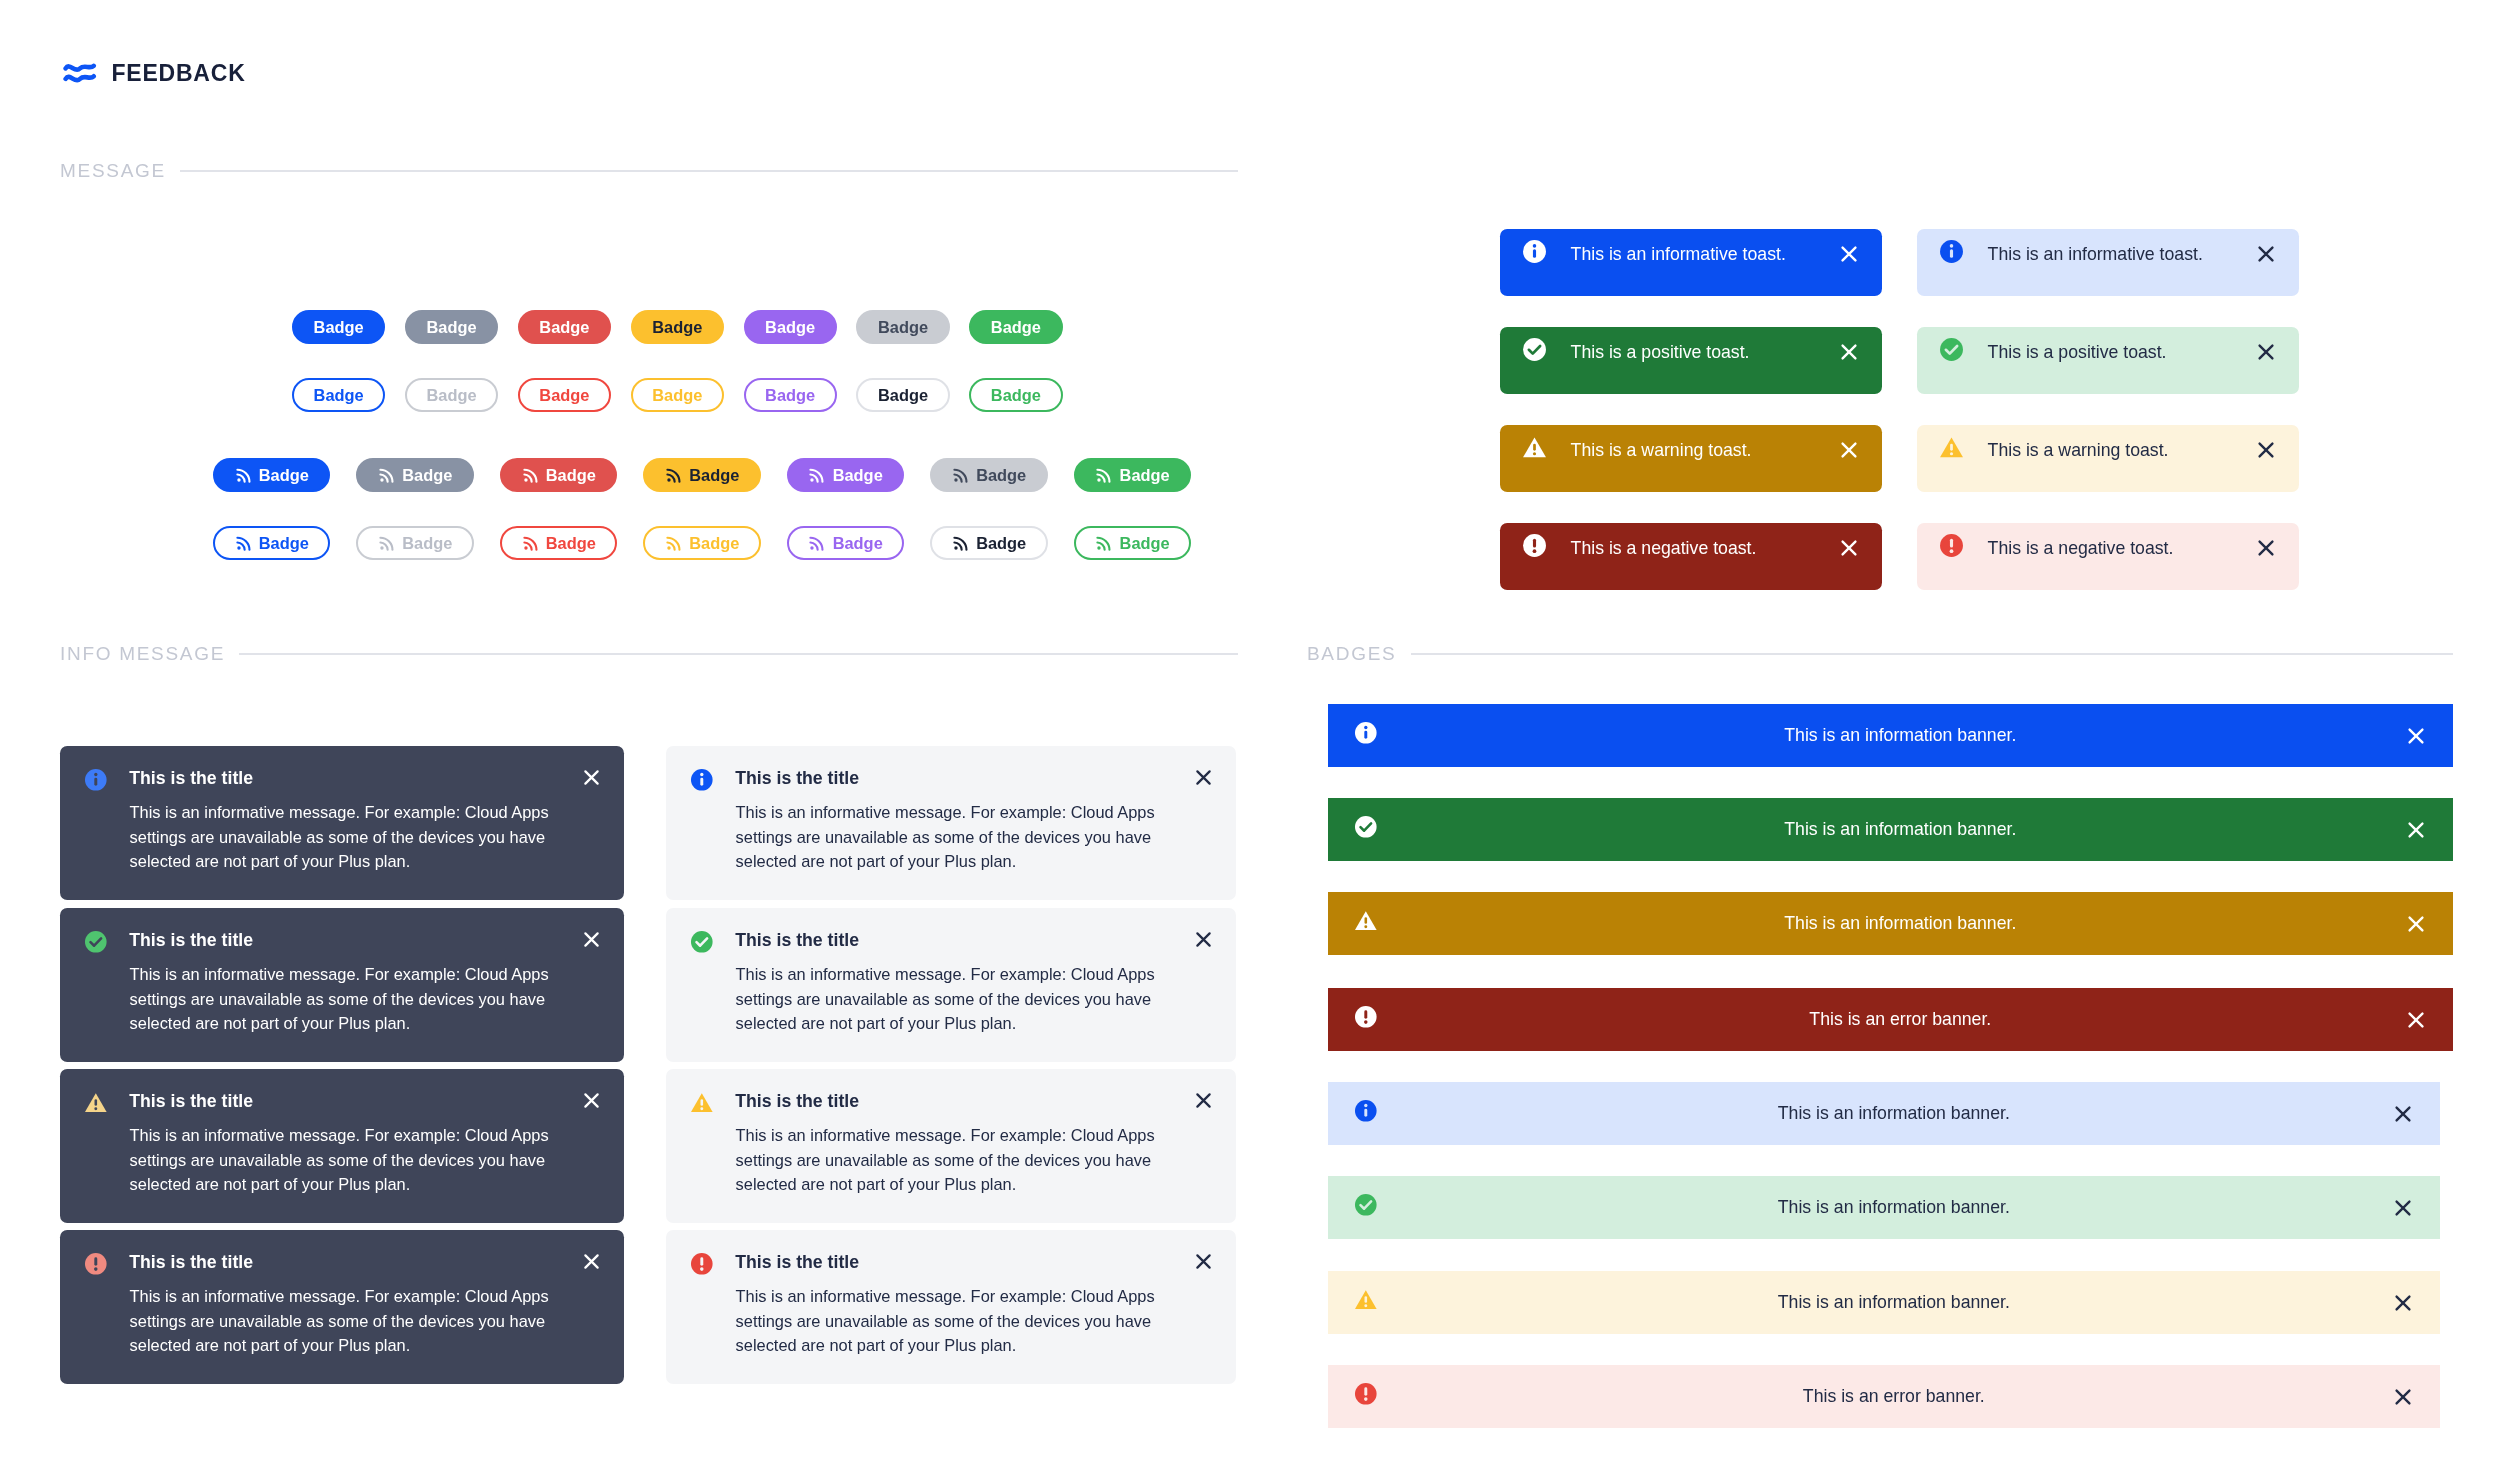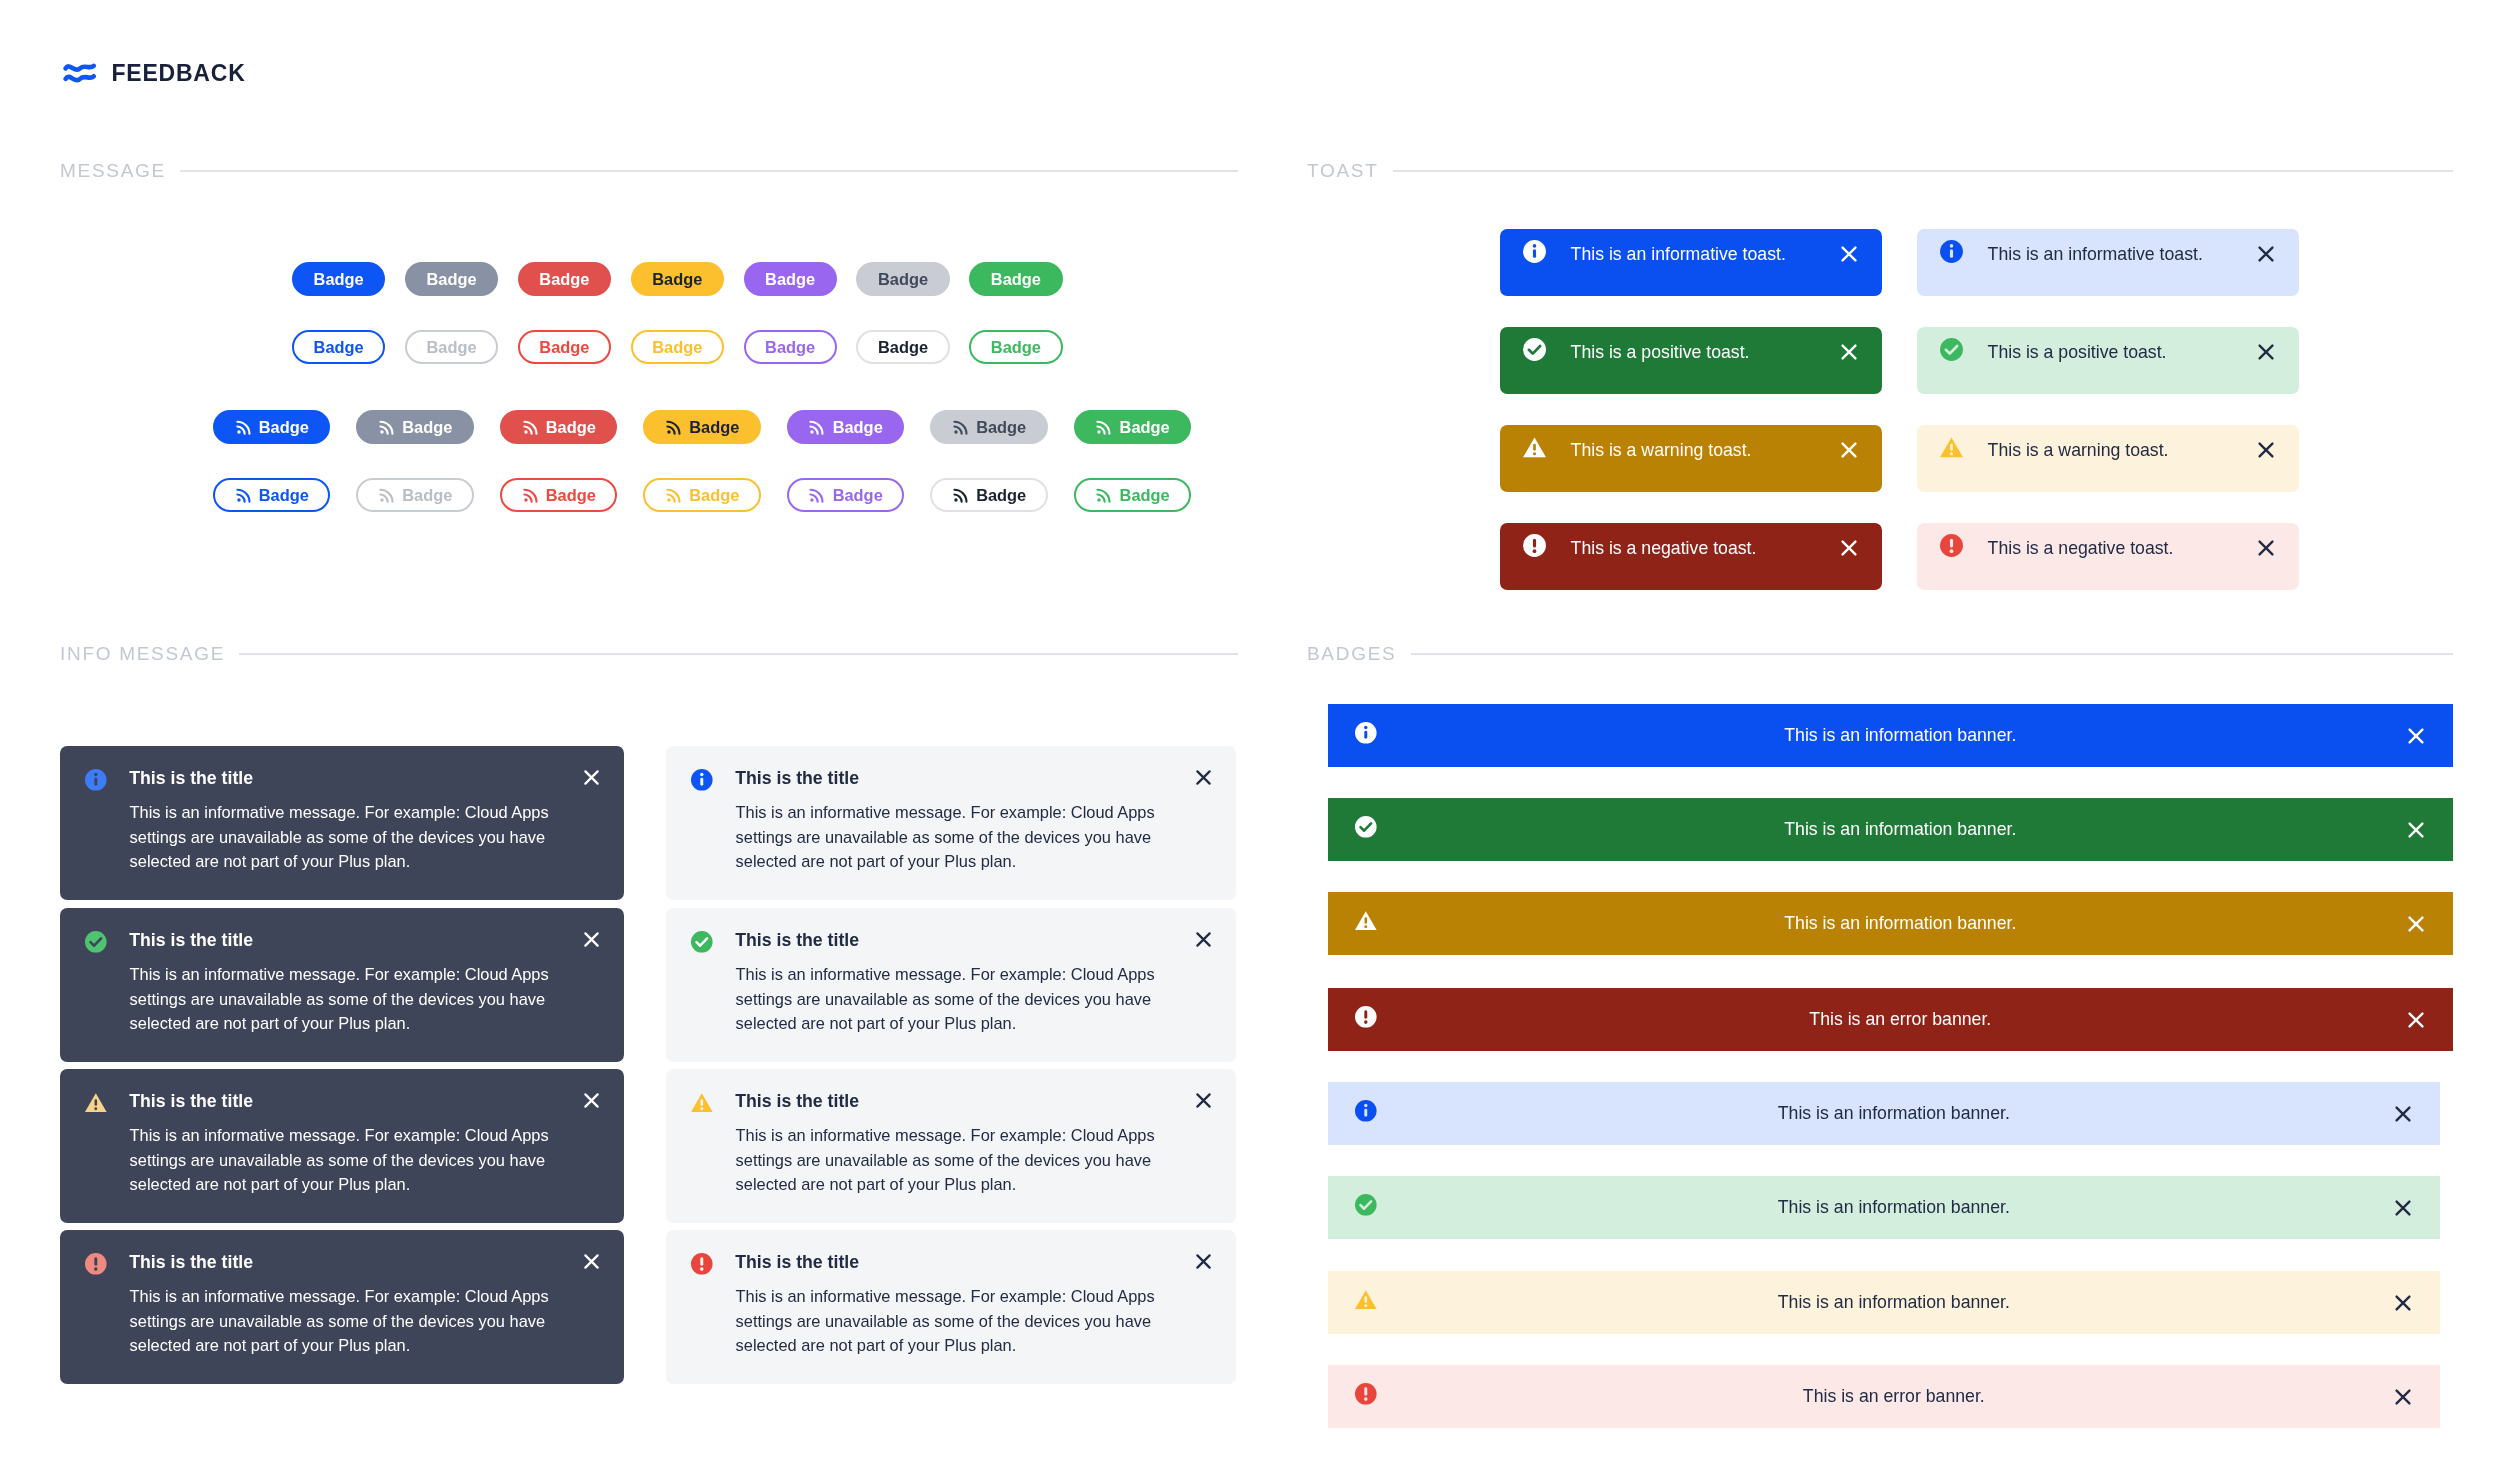--- a/index.html
+++ b/index.html
@@ -16,21 +16,21 @@
   .logo-mark { width: 34px; height: 34px; display: block; }
   .logo-text { font-size: 23px; font-weight: 700; letter-spacing: 0.8px; color: #18203a; }
 
   
   .sect-head { position: absolute; display: flex; align-items: center; gap: 14.4px; }
   .sect-head .label {
     font-size: 19px; font-weight: 400; letter-spacing: 1.7px;
     color: #c3c7d2; white-space: nowrap;
   }
   .sect-head .rule { flex: 1; height: 1.3px; background: #e1e3e9; }
-  .badge-row { position: absolute; display: flex; align-items: center; }
+  .badge-row { position: absolute; display: flex; align-items: center; margin-top: 48px; }
   .badge {
     display: inline-flex; align-items: center; justify-content: center; gap: 7.2px;
     height: 34px; padding: 0 19.6px; border-radius: 17px;
     font-size: 16.4px; font-weight: 700; line-height: 1; white-space: nowrap;
     border: 2px solid transparent;
   }
   .badge.outline { background: #ffffff !important; }
   .badge .bicon { width: 17px; height: 17px; flex: none; display: block; }
 
   
@@ -72,24 +72,20 @@
       <path d="M4 35 C10 25, 18 43, 26 35 C33 28, 41 37, 47 31" stroke="#0d55f5" stroke-width="7" fill="none" stroke-linecap="round"></path>
     </svg>
     <div class="logo-text">FEEDBACK</div>
   </div>
 
   <div class="sect-head" style="left:60px; top:160px; width:1178px;">
     <span class="label">MESSAGE</span>
     <span class="rule"></span>
   </div>
 
-  <div class="sect-head" style="left:1307px; top:160px; width:1146px;">
-    <span class="label">TOAST</span>
-    <span class="rule"></span>
-  </div>
 
   <div class="sect-head" style="left:60px; top:643px; width:1178px;">
     <span class="label">INFO MESSAGE</span>
     <span class="rule"></span>
   </div>
 
   <div class="sect-head" style="left:1307px; top:643px; width:1146px;">
     <span class="label">BADGES</span>
     <span class="rule"></span>
   </div>

